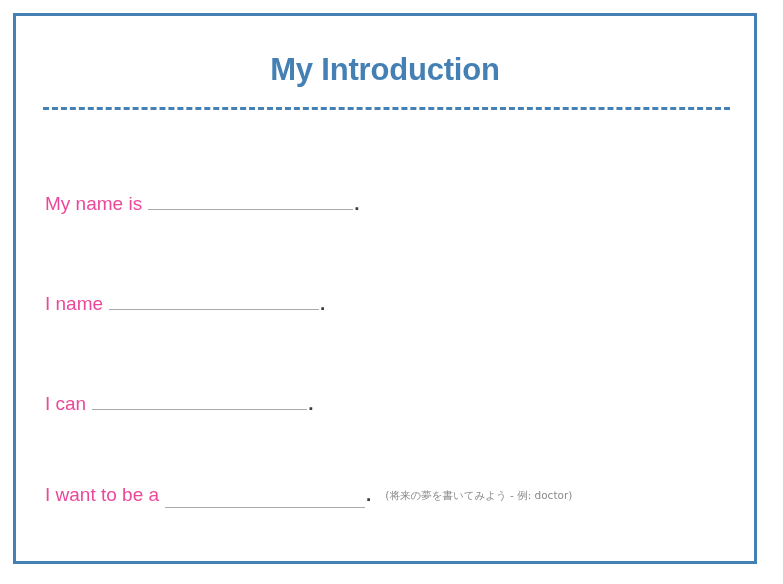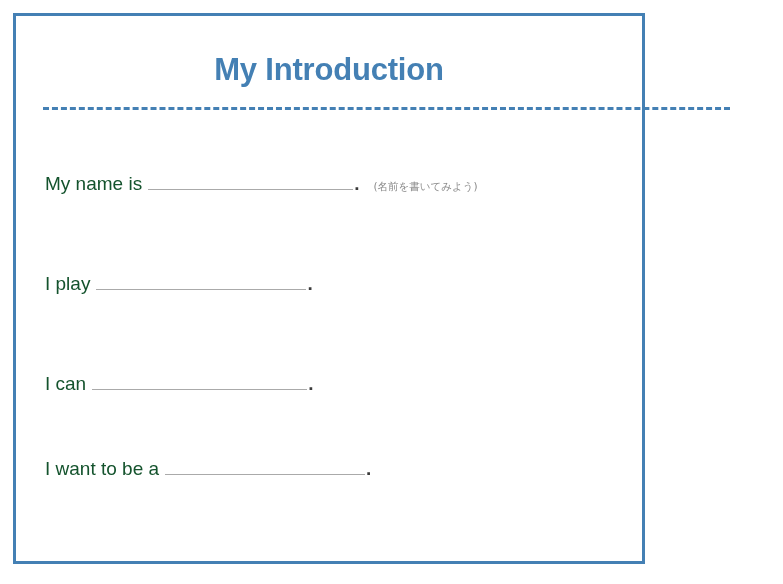--- a/index.html
+++ b/index.html
@@ -11,21 +11,21 @@
     height: 584px;
     background: #ffffff;
     font-family: "Liberation Sans", "DejaVu Sans", sans-serif;
     overflow: hidden;
   }
 
   #worksheet-page {
     position: absolute;
     left: 13px;
     top: 13px;
-    width: 632px;
+    width: 744px;
     height: 551px;
     box-sizing: border-box;
     border: 3px solid #4480b4;
     background: #ffffff;
   }
 
   #page-title {
     position: absolute;
     left: 0;
     top: 36px;
@@ -59,22 +59,23 @@
     position: absolute;
     left: 29px;
     height: 26px;
     display: flex;
     align-items: baseline;
     white-space: nowrap;
   }
 
   .prompt-label {
     font-size: 19px;
-    color: #14532d;
+    color: #ec4899;
     line-height: 26px;
+    margin-top: 20px;
   }
 
   .answer-blank {
     display: inline-block;
     position: relative;
     height: 18px;
     margin: 0 0 0 6px;
     border-bottom: 1px solid #aaaaaa;
     vertical-align: baseline;
   }
@@ -103,35 +104,35 @@
   <div id="page-title">My Introduction</div>
 
   <div id="title-divider"></div>
 
   <div id="prompt-list">
 
     <div class="prompt-row" style="top:155px;">
       <span class="prompt-label">My name is</span>
       <span class="answer-blank" style="width:205px;"></span>
       <span class="prompt-period">.</span>
-      <span class="prompt-hint">(名前を書いてみよう)</span>
     </div>
 
     <div class="prompt-row" style="top:255px;">
-      <span class="prompt-label">I play</span>
+      <span class="prompt-label">I name</span>
       <span class="answer-blank" style="width:210px;"></span>
       <span class="prompt-period">.</span>
     </div>
 
     <div class="prompt-row" style="top:355px;text-align:center;">
       <span class="prompt-label">I can</span>
       <span class="answer-blank" style="width:215px;"></span>
       <span class="prompt-period">.</span>
     </div>
 
-    <div class="prompt-row" style="top:440px;">
+    <div class="prompt-row" style="top:466px;align-items:flex-end;">
       <span class="prompt-label">I want to be a</span>
       <span class="answer-blank" style="width:200px;"></span>
       <span class="prompt-period">.</span>
+      <span class="prompt-hint">(将来の夢を書いてみよう - 例: doctor)</span>
     </div>
 
   </div>
 </div>
 
 </body></html>

